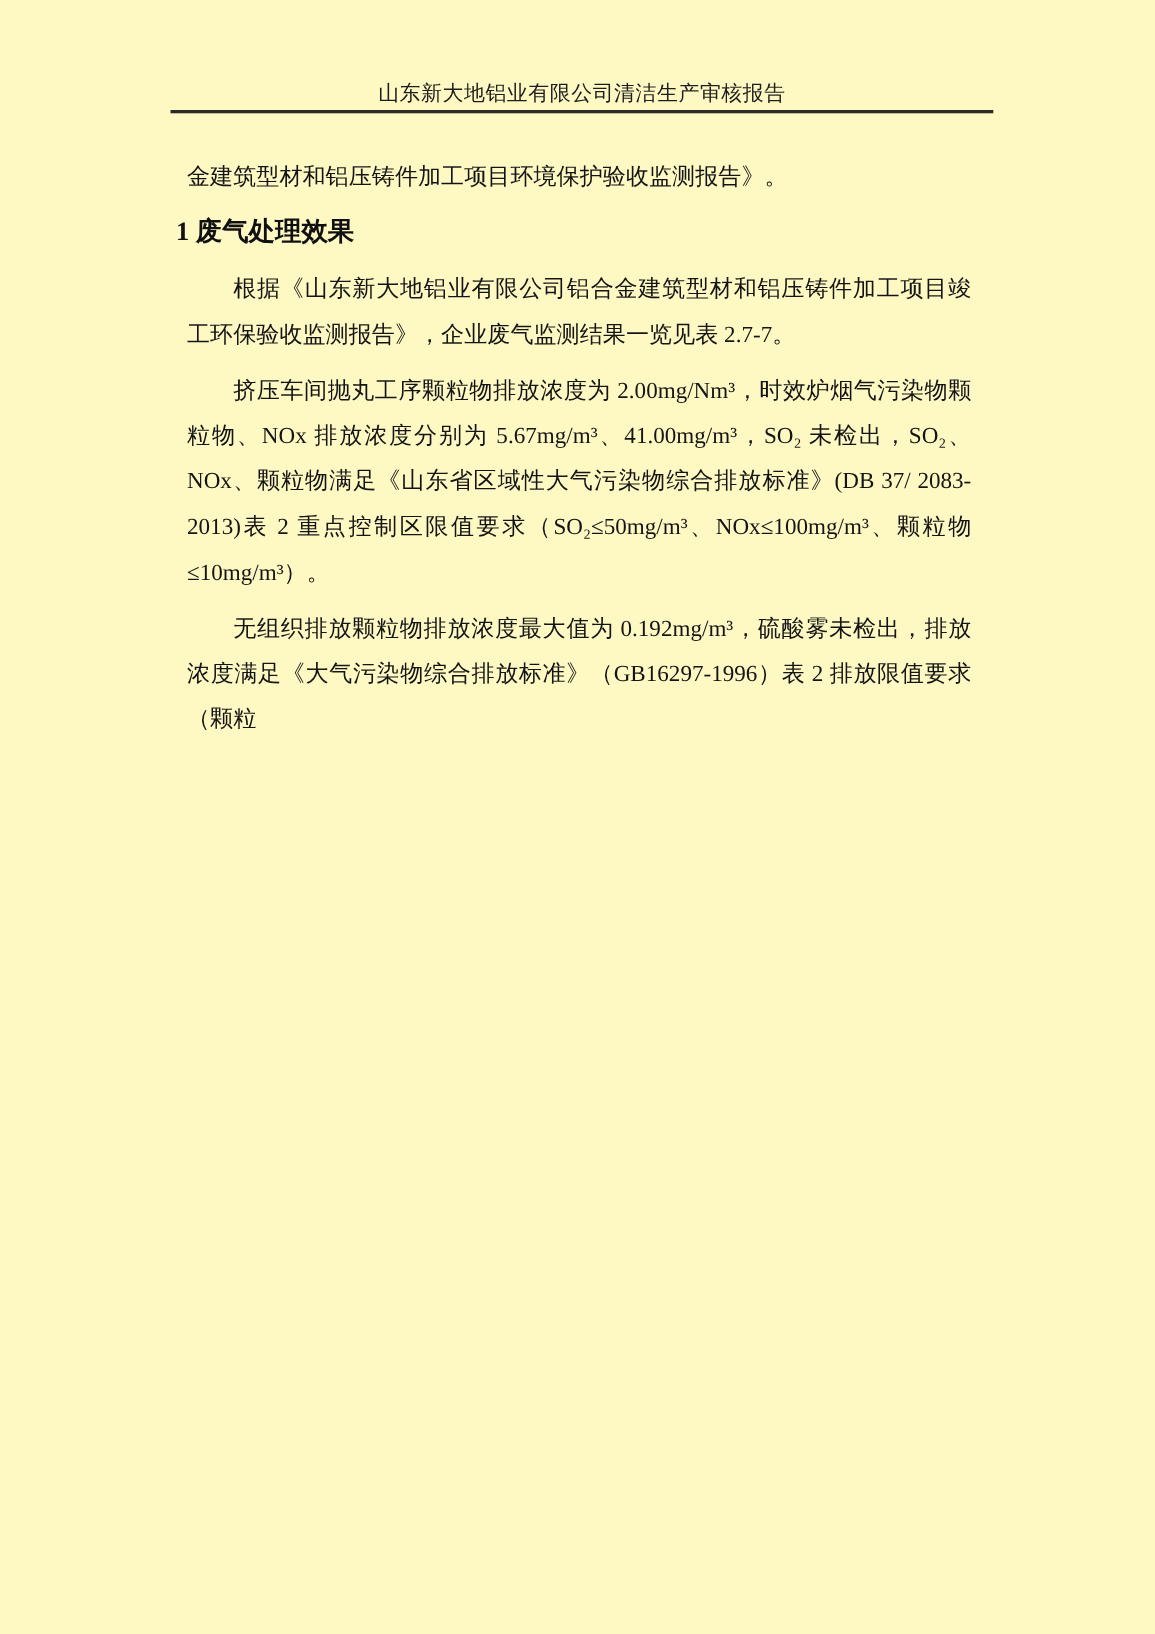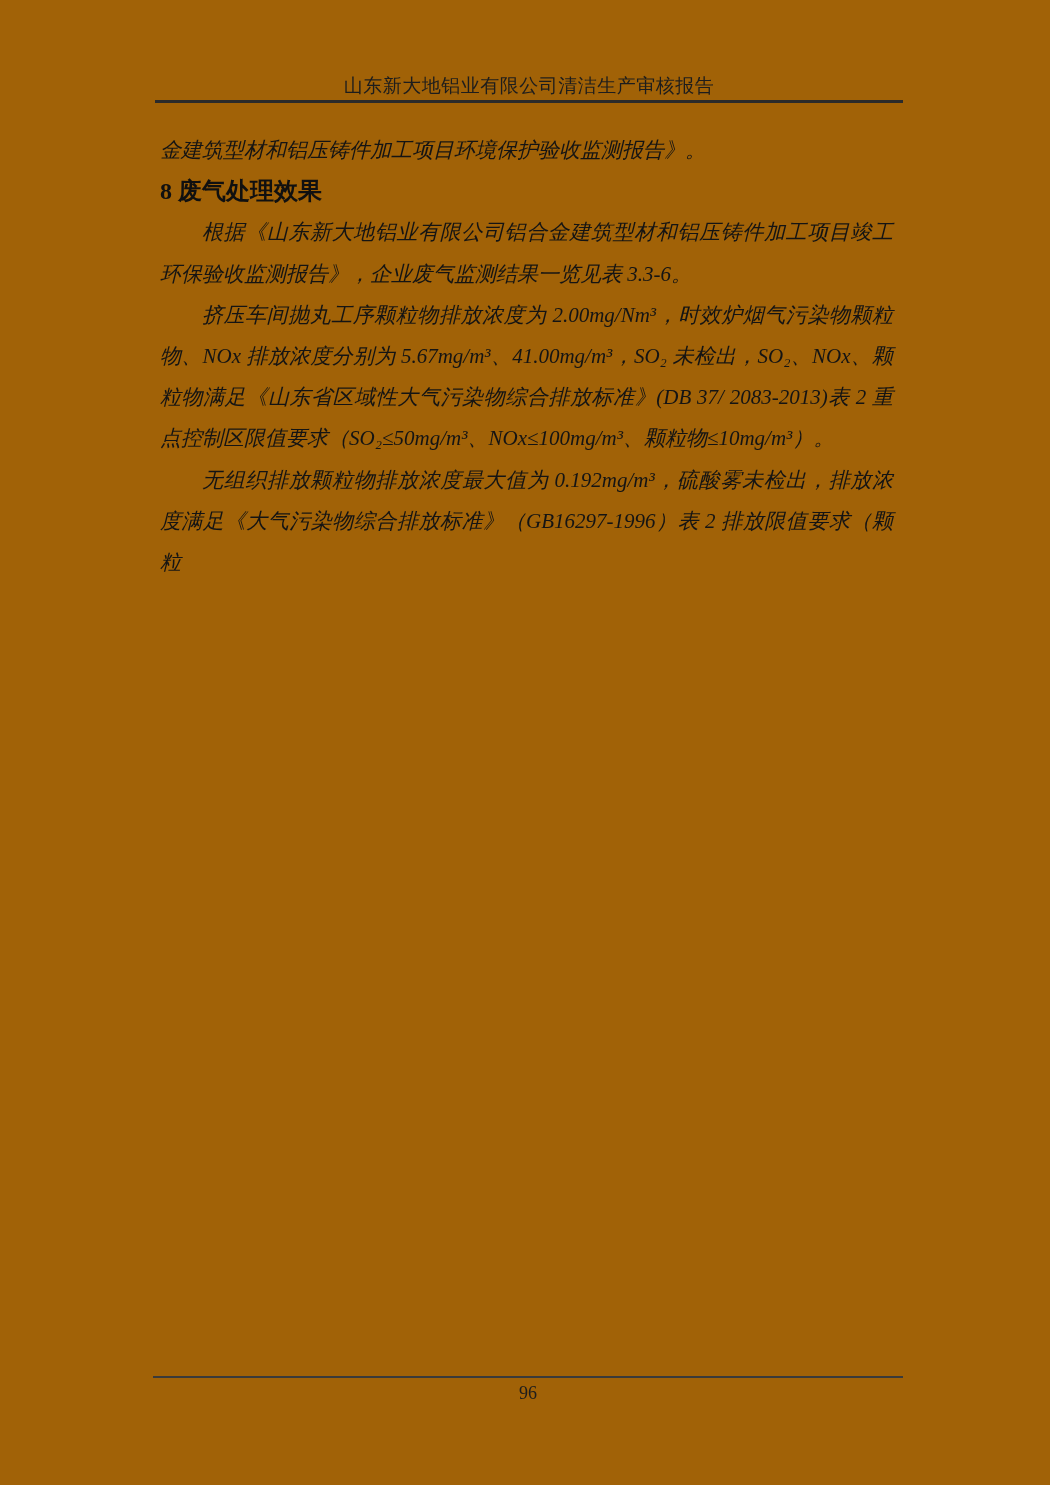--- a/index.html
+++ b/index.html
@@ -4,21 +4,21 @@
 <style>
   html, body {
     margin: 0;
     padding: 0;
     background: #ffffff;
   }
   .page {
     position: relative;
     width: 1050px;
     height: 1485px;
-    background: #a16207;
+    background: #fef9c3;
     overflow: hidden;
     font-family: "Liberation Serif", "DejaVu Serif", serif;
     color: #141414;
   }
   .page-header {
     position: absolute;
     top: 0;
     left: 155px;
     right: 147px;
     padding-top: 74px;
@@ -35,23 +35,22 @@
   .content {
     position: absolute;
     top: 130px;
     left: 160px;
     width: 733px;
     font-size: 21px;
     line-height: 41.2px;
     text-align: justify;
   }
   .content p {
-    margin: 0;
+    margin: 10px;
     text-indent: 2em;
-    font-style: italic;
   }
   .content p.no-indent {
     text-indent: 0;
   }
   .section-heading {
     margin: 0;
     font-size: 24px;
     font-weight: bold;
     line-height: 41.2px;
     text-align: left;
@@ -78,24 +77,21 @@
 
 <div class="page">
 
   <header class="page-header">
     <div class="header-title">山东新大地铝业有限公司清洁生产审核报告</div>
   </header>
 
   <main class="content">
     <p class="no-indent">金建筑型材和铝压铸件加工项目环境保护验收监测报告》。</p>
 
-    <h2 class="section-heading">8 废气处理效果</h2>
+    <h2 class="section-heading">1 废气处理效果</h2>
 
-    <p>根据《山东新大地铝业有限公司铝合金建筑型材和铝压铸件加工项目竣工环保验收监测报告》，企业废气监测结果一览见表 3.3-6。</p>
+    <p>根据《山东新大地铝业有限公司铝合金建筑型材和铝压铸件加工项目竣工环保验收监测报告》，企业废气监测结果一览见表 2.7-7。</p>
     <p>挤压车间抛丸工序颗粒物排放浓度为 2.00mg/Nm³，时效炉烟气污染物颗粒物、NOx 排放浓度分别为 5.67mg/m³、41.00mg/m³，SO₂ 未检出，SO₂、NOx、颗粒物满足《山东省区域性大气污染物综合排放标准》(DB 37/ 2083-2013)表 2 重点控制区限值要求（SO₂≤50mg/m³、NOx≤100mg/m³、颗粒物≤10mg/m³）。</p>
     <p>无组织排放颗粒物排放浓度最大值为 0.192mg/m³，硫酸雾未检出，排放浓度满足《大气污染物综合排放标准》（GB16297-1996）表 2 排放限值要求（颗粒</p>
   </main>
 
-  <footer class="page-footer">
-    <div class="page-number">96</div>
-  </footer>
 
 </div>
 
 </body></html>

